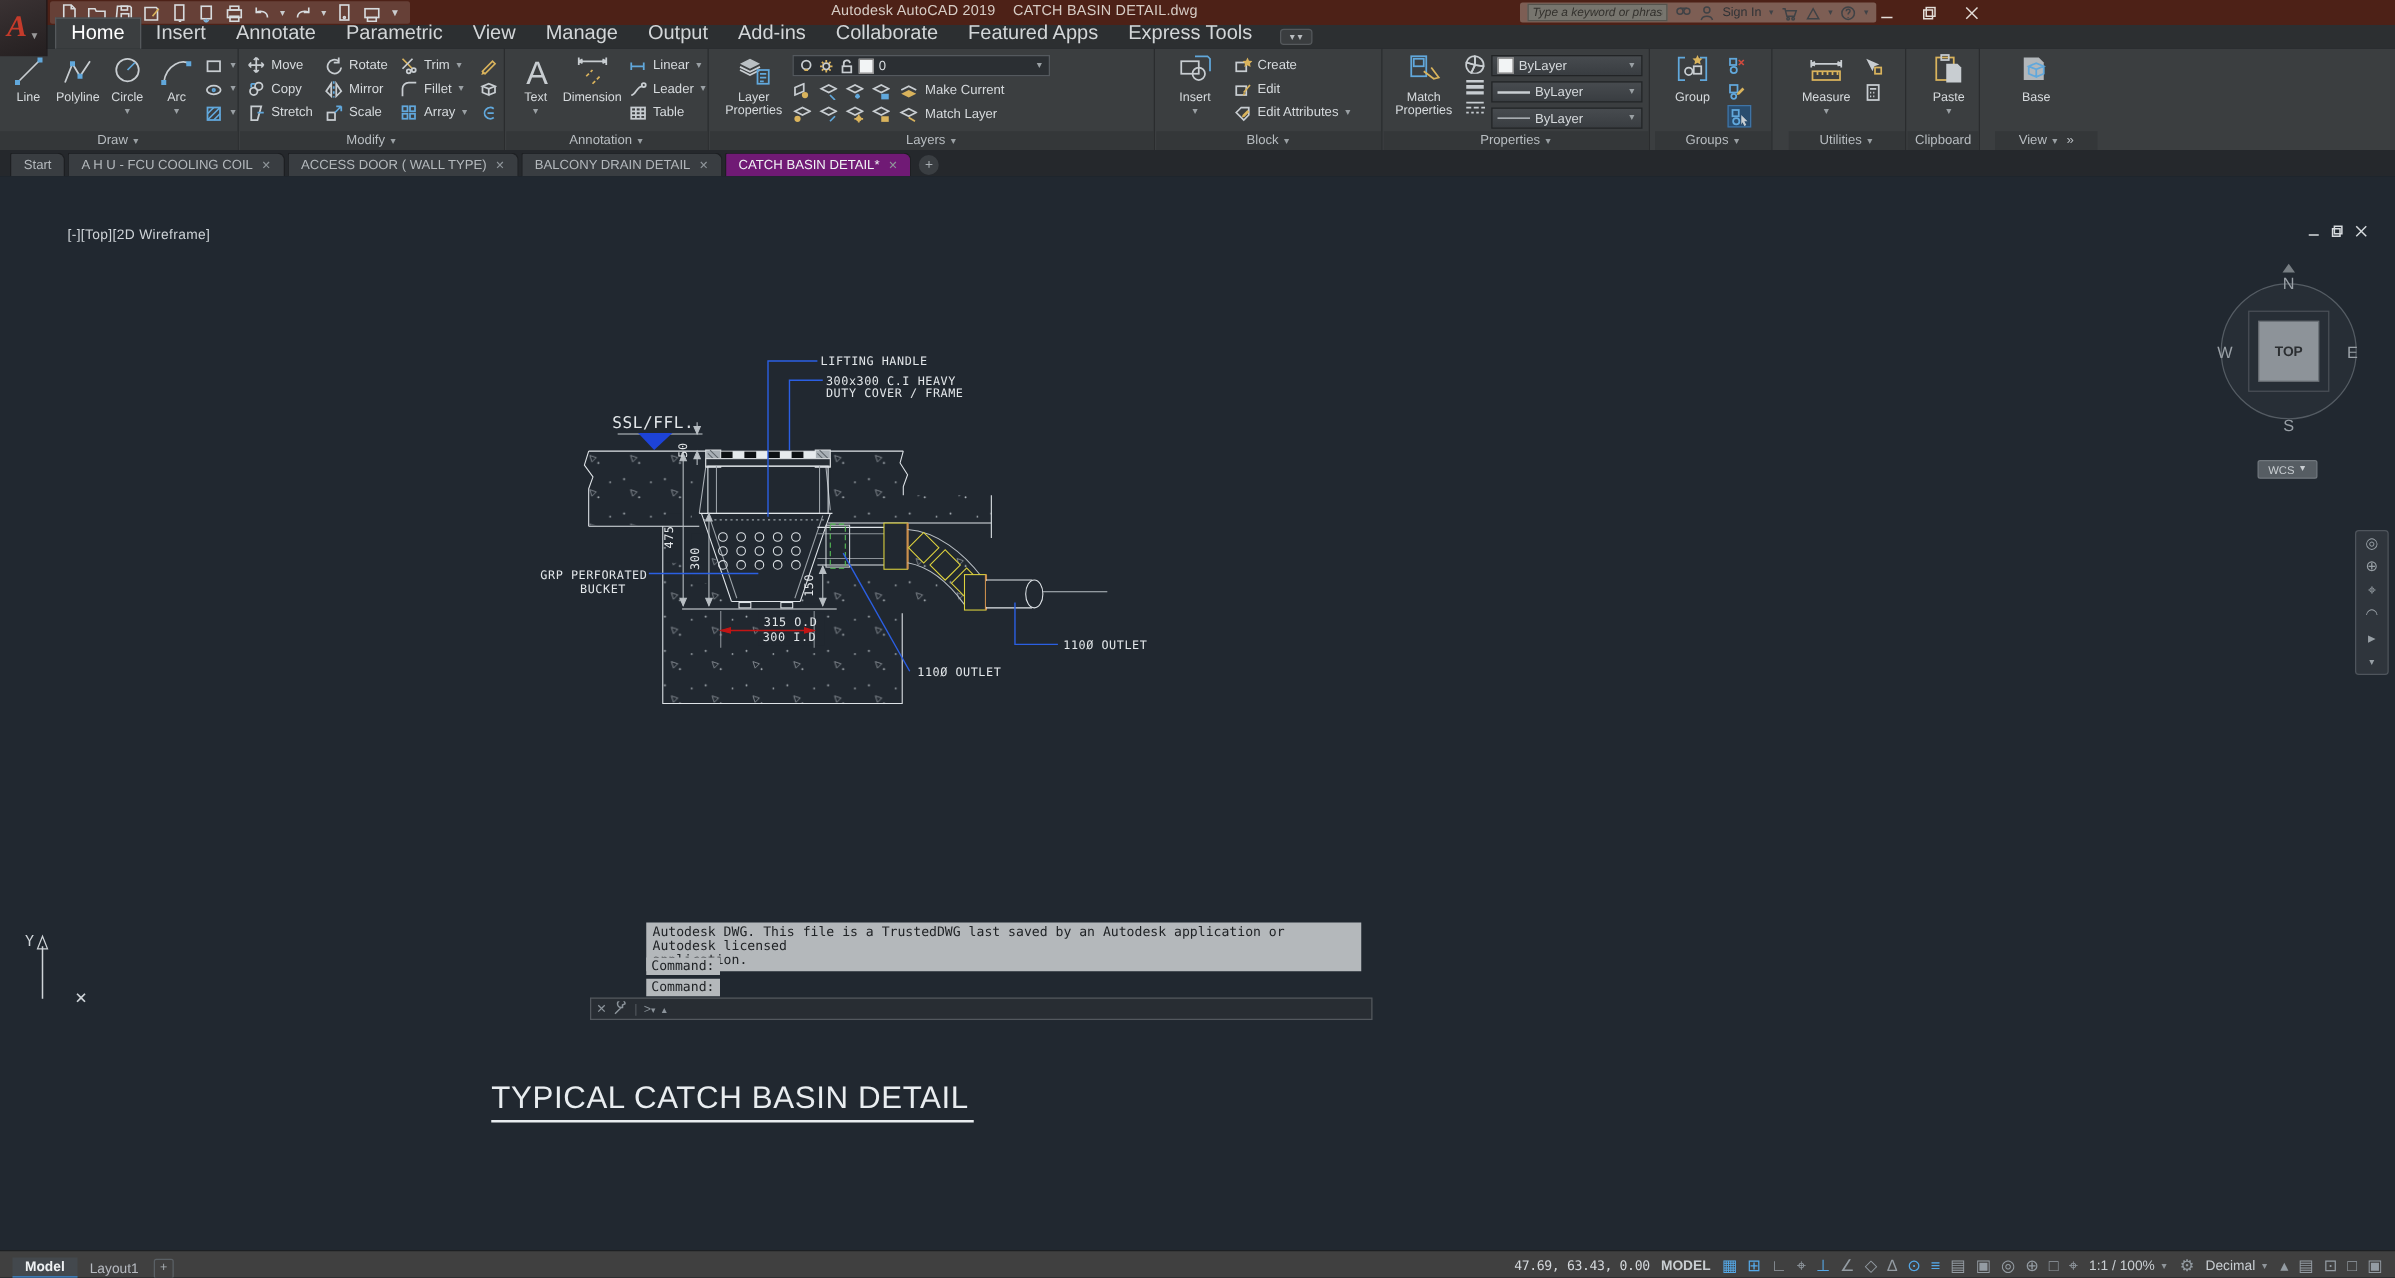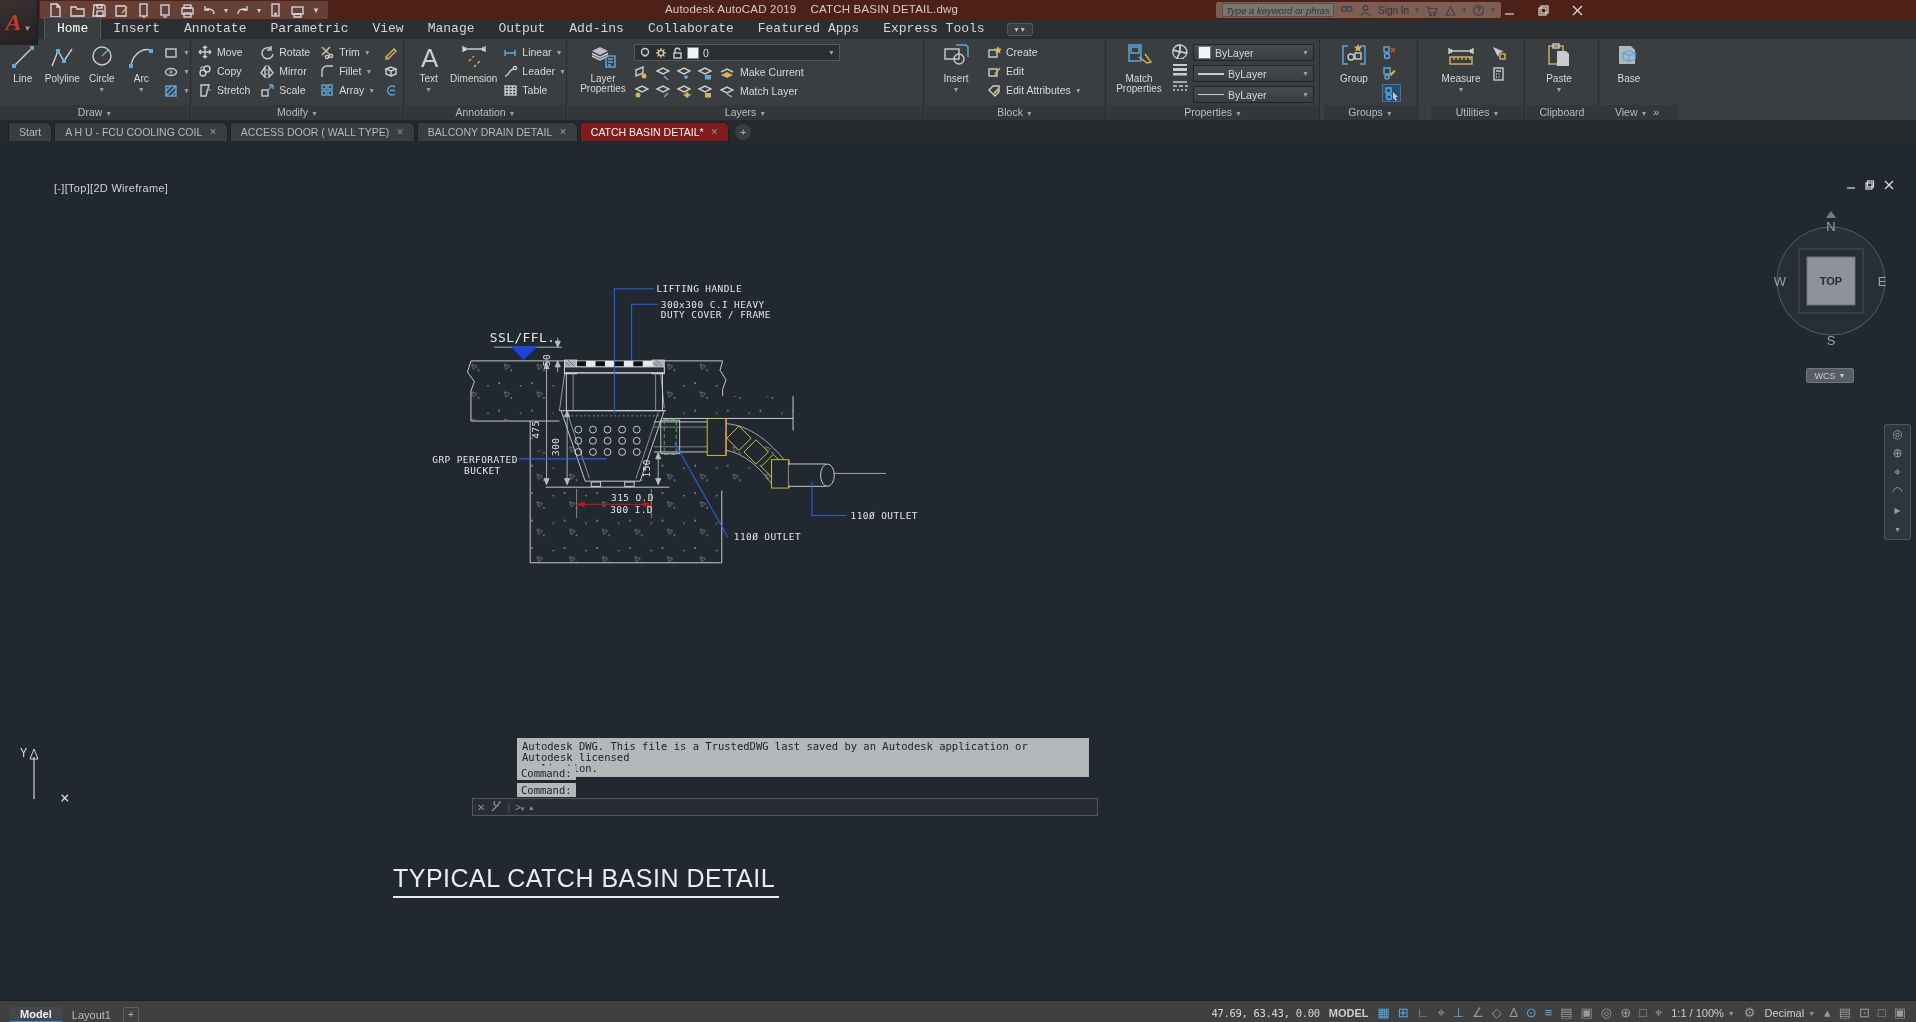--- a/index.html
+++ b/index.html
@@ -28,21 +28,21 @@
   .ici *{stroke:#3f4246;stroke-width:1.2;fill:none;}
   #signin-label{font-size:10px;color:#2f3236;}
   .icdd{font-size:7px;color:#3f4246;}
   #winbtns{left:1498px;top:0;height:20px;display:flex;gap:12px;align-items:center;}
   .wb{width:22px;height:16px;display:flex;align-items:center;justify-content:center;}
   .wb svg{width:11px;height:11px;}
   .wb svg *{stroke:#e3ddd8;stroke-width:1.2;fill:none;}
   
   #ribbontabs{left:0;top:20px;width:1916px;height:19px;background:#2c2f31;display:flex;align-items:flex-end;
               padding-left:44px;box-sizing:border-box;}
-  .rtab{font-size:13px;color:#d3d6d8;padding:3px 12px 3px 12px;cursor:default;font-family:Liberation Mono, monospace;}
+  .rtab{font-size:16px;color:#d3d6d8;padding:3px 12px 3px 12px;cursor:default;}
   .rtab.active{background:#3b3e40;color:#fff;border:1px solid #55595c;border-bottom:none;}
   #ribbon-toggle{margin-left:10px;margin-bottom:3px;background:#3a3d3f;border:1px solid #55595c;border-radius:3px;
                  color:#b9bdc0;font-size:8px;padding:1px 7px;}
   
   #ribbon{left:0;top:39px;width:1916px;height:81px;background:#3b3e40;border-bottom:1px solid #1e2022;}
   .panel{position:absolute;top:0;height:81px;border-right:1px solid #2a2c2e;box-sizing:border-box;}
   .plabel{position:absolute;bottom:0;left:0;right:0;height:15px;background:#343739;color:#b8bdc1;
           font-size:10.5px;text-align:center;line-height:15px;}
   .plabel .arr{font-size:7px;color:#9aa0a4;}
   .pbody{position:absolute;top:2px;left:0;right:0;height:62px;display:flex;align-items:flex-start;}
@@ -60,21 +60,21 @@
   svg.tool .fb{fill:#61a8dc;stroke:none;} svg.tool .fw{fill:#c8cdd1;stroke:none;}
   .combo{display:flex;align-items:center;background:linear-gradient(#474b4f,#393d41);border:1px solid #222426;
          height:15px;font-size:10.5px;color:#d6dadd;padding:0 4px;gap:4px;}
   .combo .cdd{margin-left:auto;font-size:7px;color:#9aa0a4;}
   .hl{background:#2a4d6e;border:1px solid #3f74a6;}
   
   #filetabs{left:0;top:120px;width:1916px;height:21px;background:#25282c;display:flex;align-items:flex-end;gap:2px;
             padding-left:8px;box-sizing:border-box;}
   .ftab{height:18px;display:flex;align-items:center;gap:7px;padding:0 10px;background:#393d41;color:#b4b9bd;
         font-size:10.5px;border:1px solid #1d1f22;border-bottom:none;border-radius:2px 6px 0 0;}
-  .ftab.active{background:#7f1d1d;color:#f2f4f5;}
+  .ftab.active{background:#701a75;color:#f2f4f5;}
   .ftab .x{font-size:9px;color:#8f959a;}
   .fplus{width:16px;height:16px;border-radius:8px;background:#3a3e42;color:#aab0b5;font-size:11px;
          display:flex;align-items:center;justify-content:center;margin-left:4px;margin-bottom:1px;}
   
   #canvas{left:0;top:141px;width:1916px;height:859px;background:#212830;}
   #vplabel{left:10px;top:41px;font-size:11px;color:#cfd4d8;letter-spacing:.3px;padding-left:44px;}
   #docbtns{left:1846px;top:39px;display:flex;gap:9px;}
   #docbtns svg{width:10px;height:10px;} #docbtns svg *{stroke:#d7dbde;stroke-width:1.2;fill:none;}
   #dwg-title{left:393px;top:723px;font-size:25px;color:#e9edf0;border-bottom:2px solid #e9edf0;
              padding:0 4px 3px 0;letter-spacing:.5px;font-family:"Liberation Sans",sans-serif;}
@@ -677,21 +677,21 @@
             <svg class="tool">
               <rect x="3" y="2" width="9" height="12"></rect>
               <path d="M5,5 h5 M5,8 h1 M7.5,8 h1 M10,8 h0 M5,11 h1 M7.5,11 h1"></path>
             </svg>
           </span>
       </div>
     </div>
     <div class="plabel"><span>Utilities</span> <span class="arr">▼</span></div>
   </div>
 
-  <div class="panel" style="left:1526px;width:73px;">
+  <div class="panel" style="left:1526px;width:58px;">
     <div class="pbody" style="padding-left:10px;">
       <div class="bigbtn" style="width:46px;">
         <svg class="tool">
             <rect class="yl" x="4" y="3" width="14" height="18" fill="#b98d4f" stroke="#b98d4f"></rect>
             <rect x="8" y="1" width="6" height="4" fill="#3b3e40"></rect>
             <path class="fw" d="M12,8 h9 l3,3 v12 h-12 z"></path>
           </svg>
         <span class="cap">Paste</span>
           <span class="dda">▼</span>
         </div>

